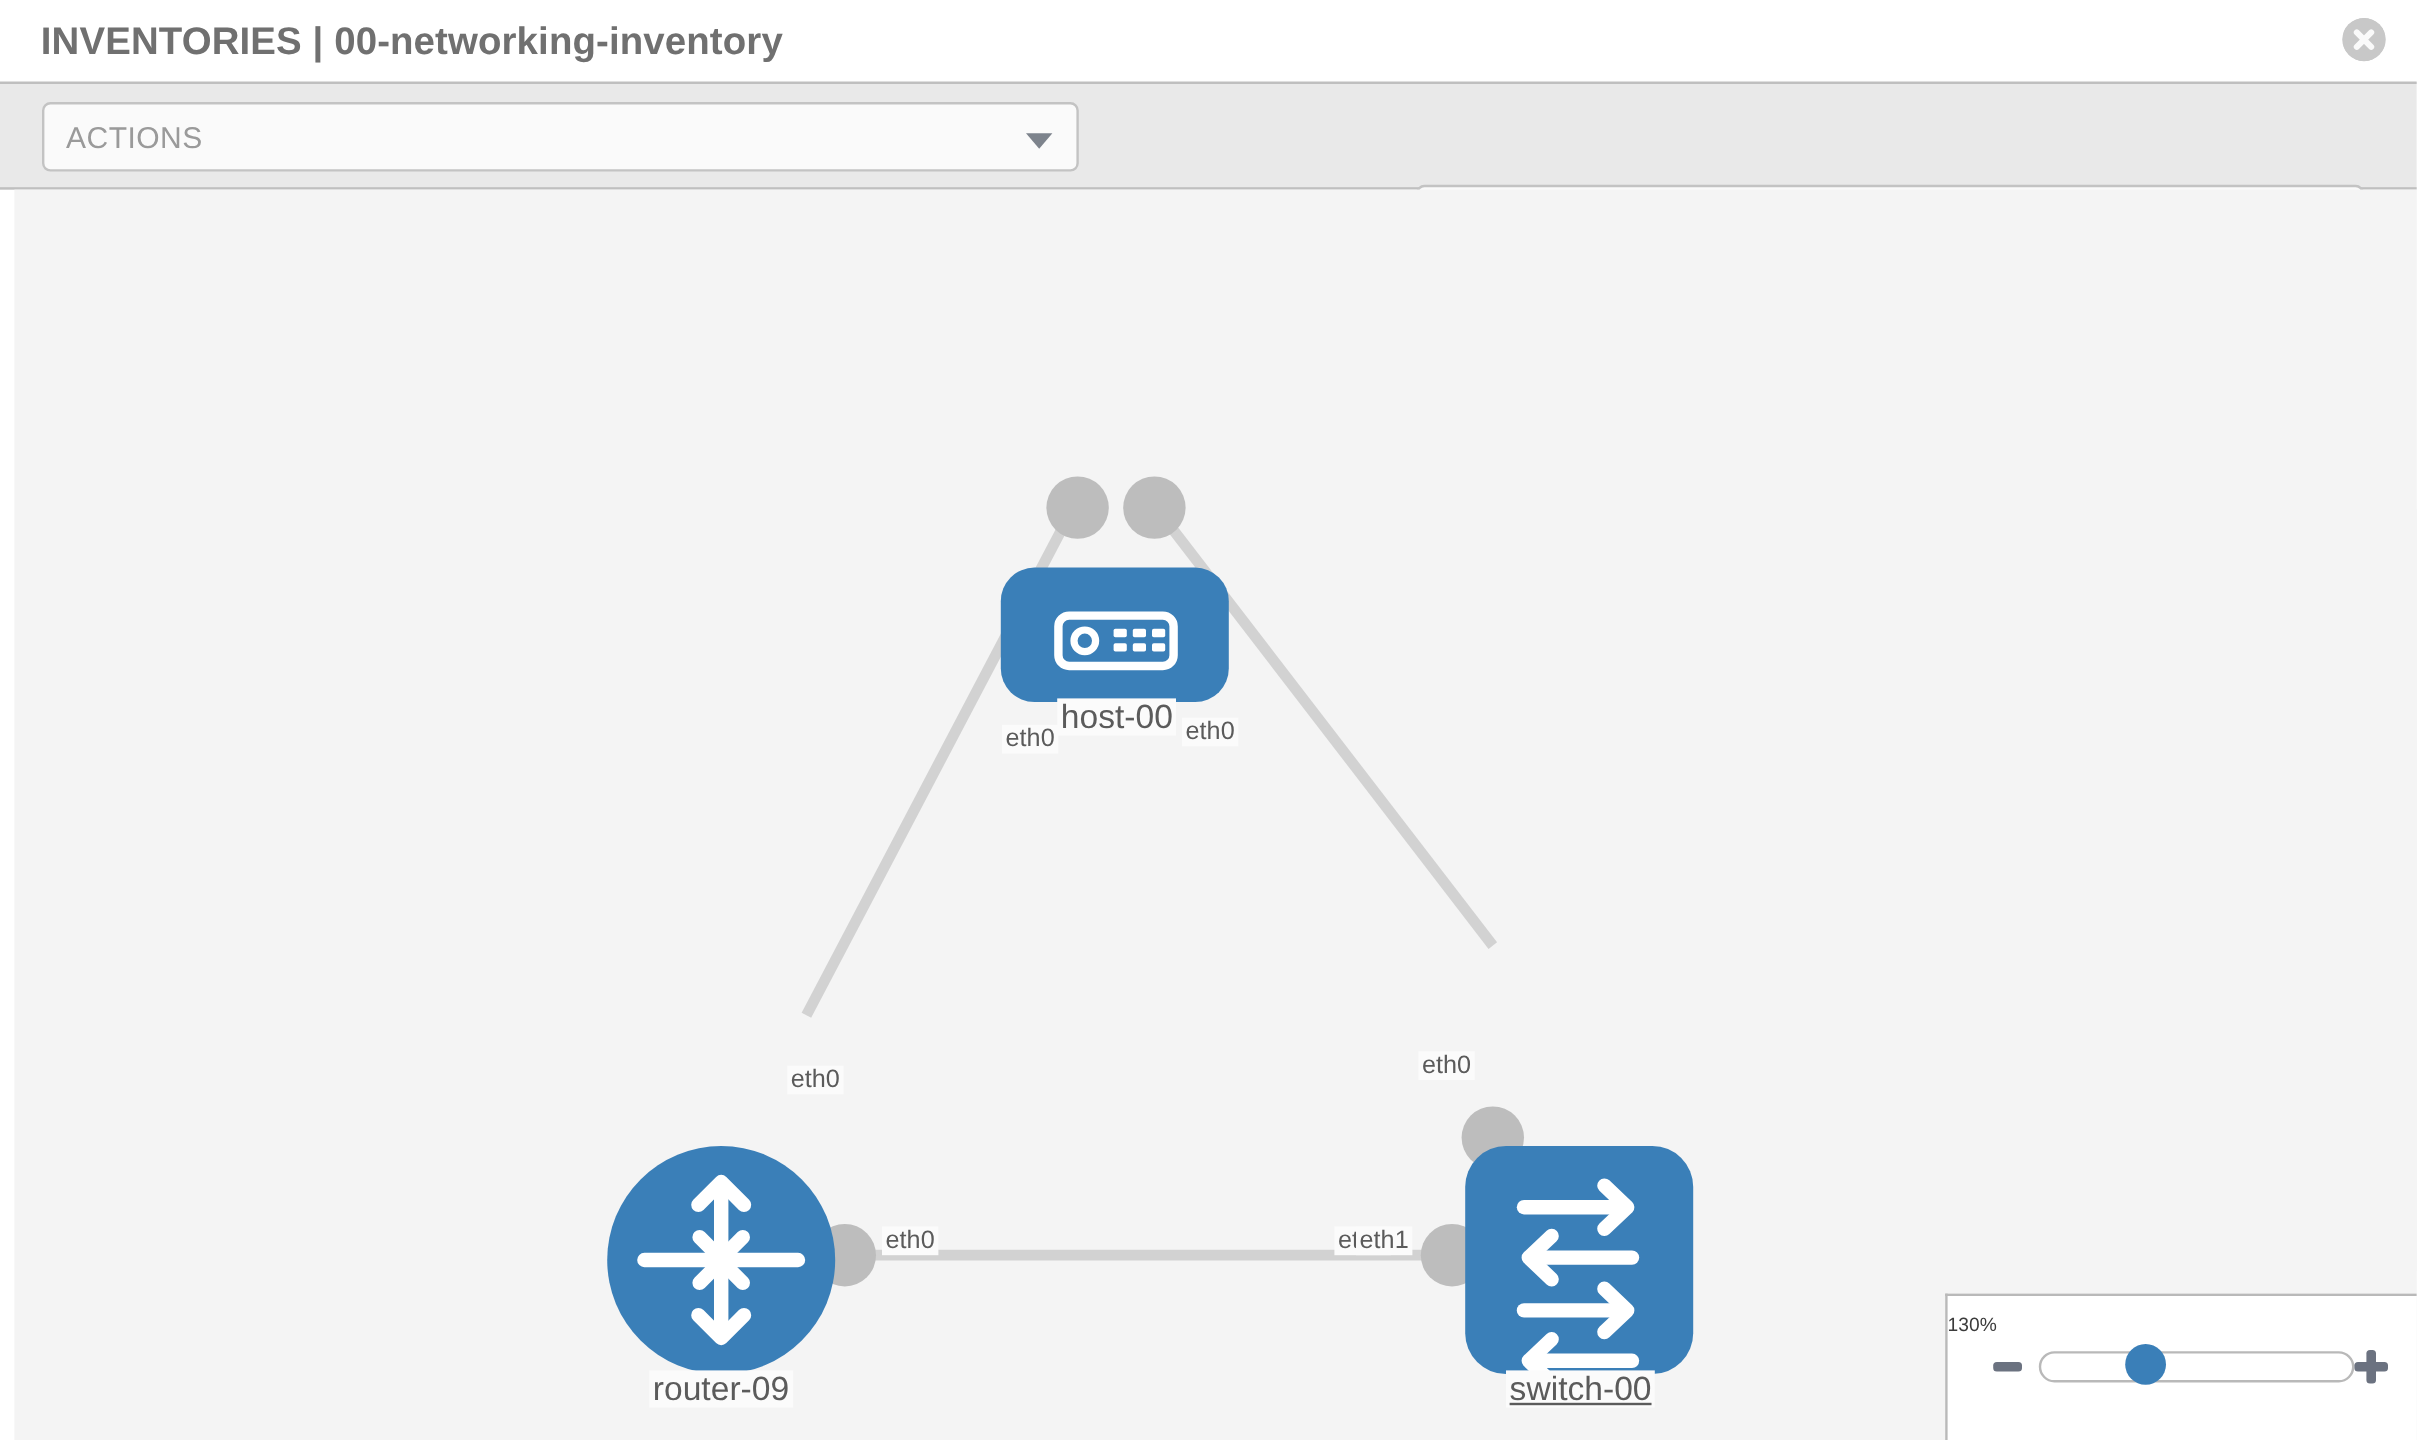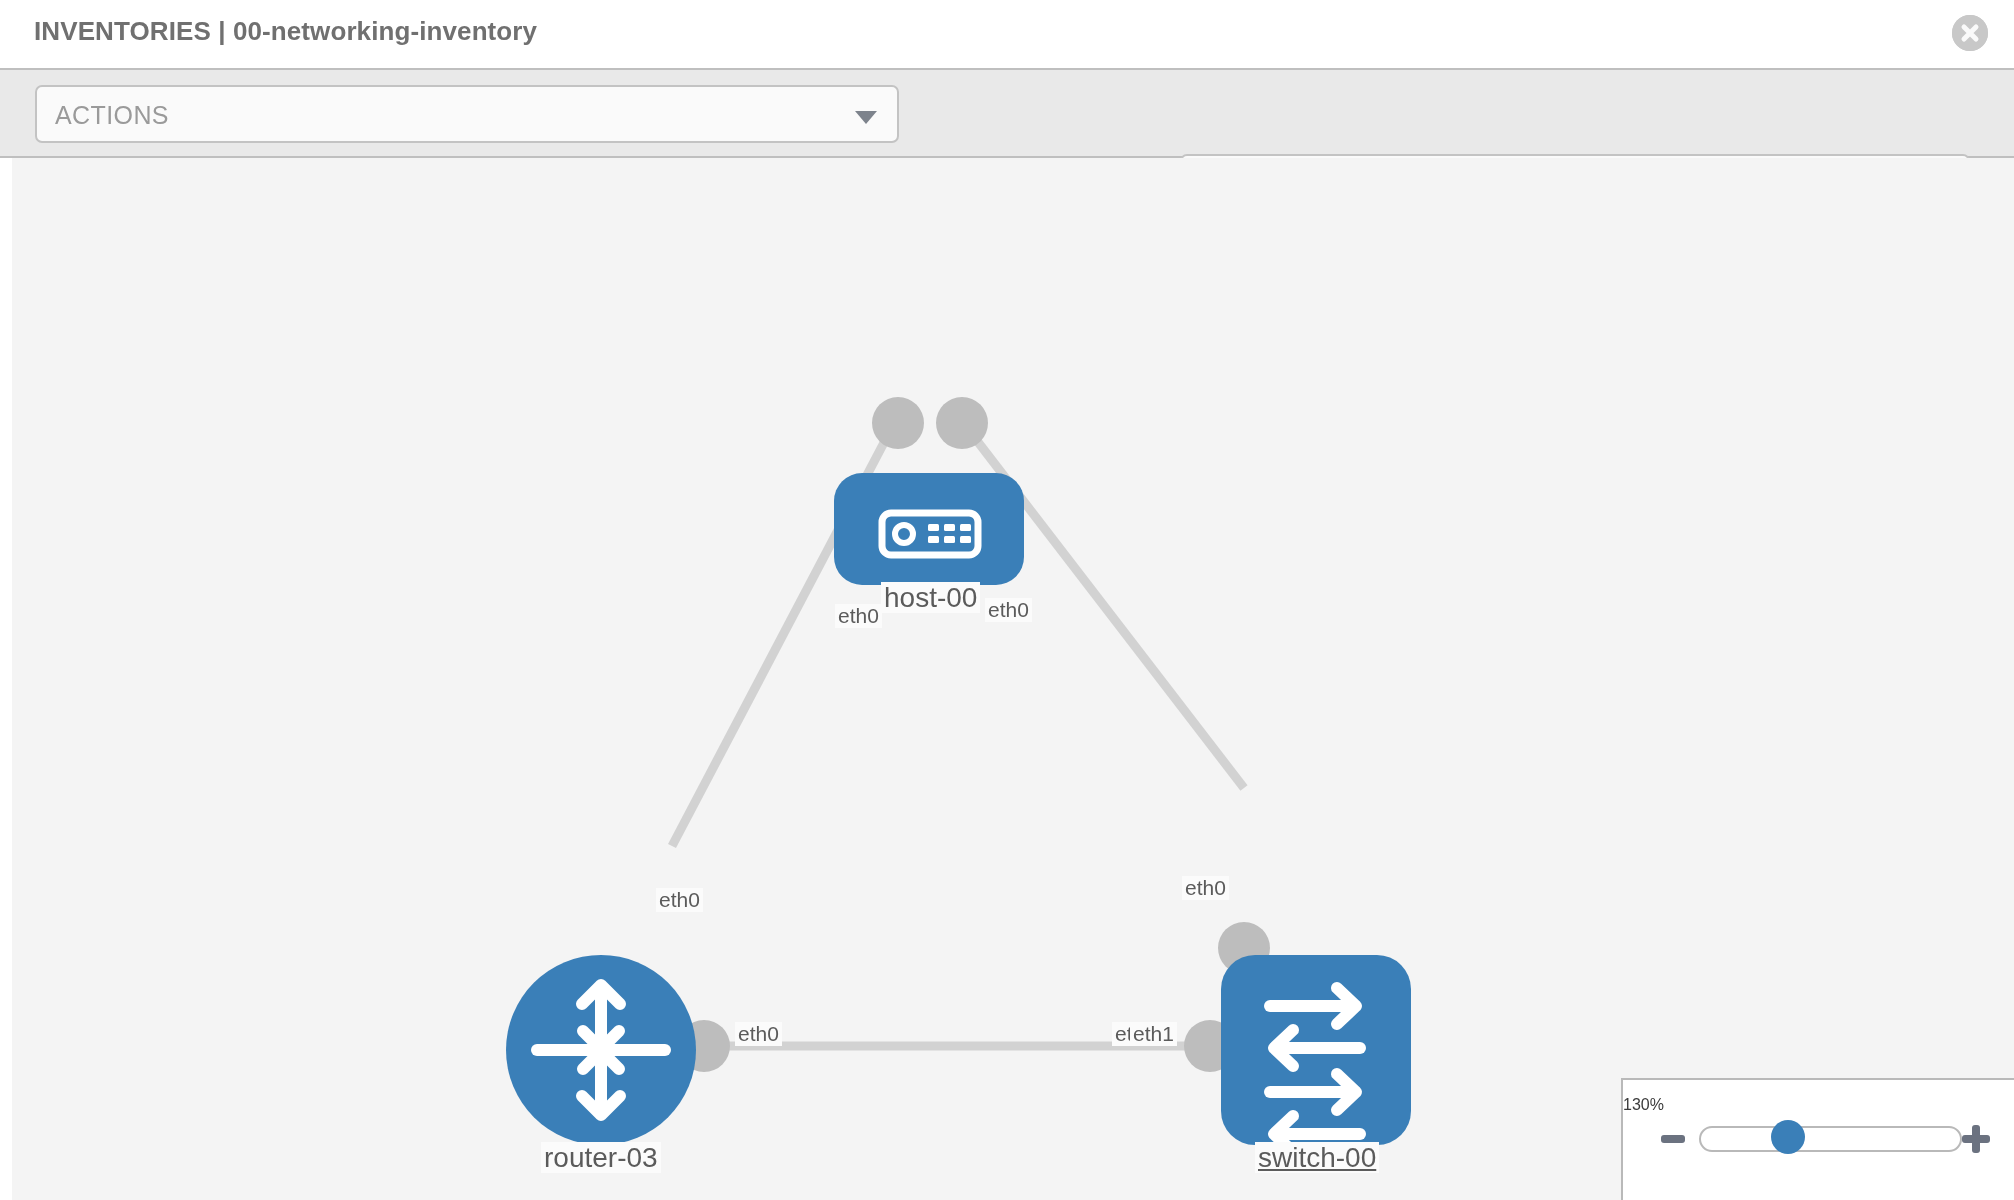--- a/index.html
+++ b/index.html
@@ -25,21 +25,21 @@
     left: 0; top: 0;
     width: 2014px;
     height: 68px;
     background: #ffffff;
     box-sizing: border-box;
   }
   .header-title {
     position: absolute;
     left: 34px;
     top: 16px;
-    font-size: 26px;
+    font-size: 32px;
     font-weight: bold;
     color: #707070;
     letter-spacing: 0.1px;
     white-space: nowrap;
   }
   .close-btn {
     position: absolute;
     right: 26px;
     top: 15px;
     width: 36px;
@@ -335,21 +335,21 @@
 
     <span class="nlabel nlabel-if" style="left:823px; top:446px;">eth0</span>
     <span class="nlabel nlabel-if" style="left:973px; top:440px;">eth0</span>
     <span class="nlabel nlabel-if" style="left:644px; top:730px;">eth0</span>
     <span class="nlabel nlabel-if" style="left:1170px; top:718px;">eth0</span>
     <span class="nlabel nlabel-if" style="left:723px; top:864px;">eth0</span>
     <span class="nlabel nlabel-if" style="left:1100px; top:864px;">eth0</span>
     <span class="nlabel nlabel-if" style="left:1118px; top:864px;">eth1</span>
 
     <span class="nlabel nlabel-node" style="left:869px; top:424px;">host-00</span>
-    <span class="nlabel nlabel-node" style="left:529px; top:984px;">router-03</span>
+    <span class="nlabel nlabel-node" style="left:529px; top:984px;">router-09</span>
     <span class="nlabel nlabel-node" style="left:1243px; top:984px;text-decoration:underline;">switch-00</span>
   </div>
 
   <div class="zoom-panel">
     <div class="zoom-value">130%</div>
     <div class="zoom-minus"></div>
     <div class="zoom-track"></div>
     <div class="zoom-thumb"></div>
     <div class="zoom-plus"></div>
   </div>

